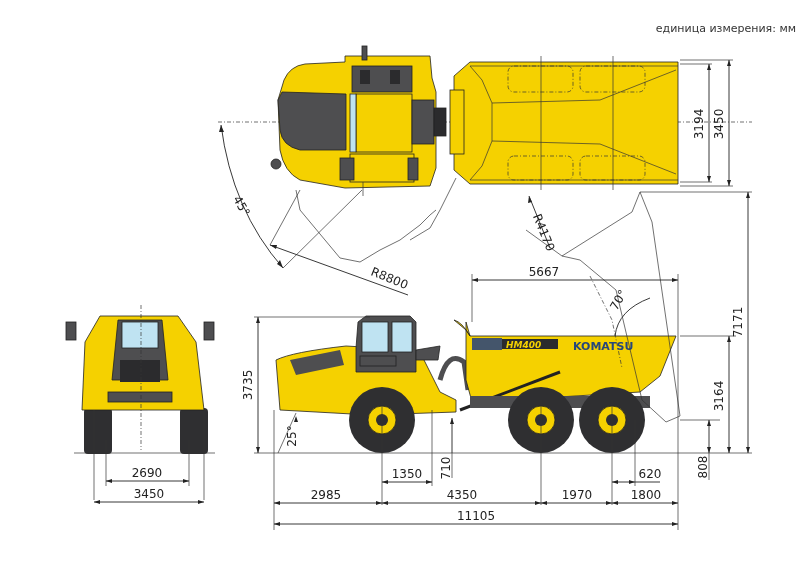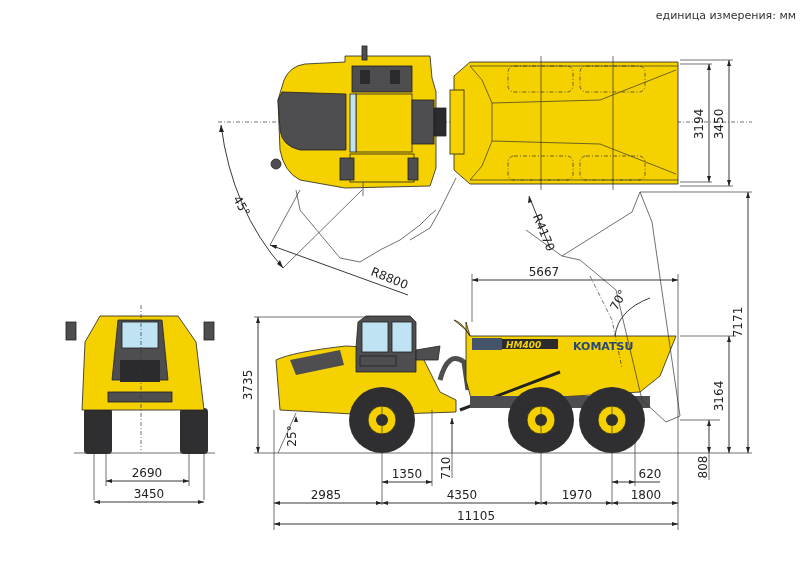--- a/index.html
+++ b/index.html
@@ -1,17 +1,17 @@
 <!DOCTYPE html>
 <html><head>
 <meta charset="utf-8">
 <style>
   html, body { margin: 0; padding: 0; background: #ffffff; }
   body { width: 808px; height: 569px; position: relative; overflow: hidden; font-family: "DejaVu Sans", sans-serif; }
-  .units { position: absolute; top: 9px; right: 12px; font-size: 11px; color: #333; font-family: "DejaVu Sans", sans-serif; }
+  .units { position: absolute; top: 22px; right: 12px; font-size: 11px; color: #333; font-family: "DejaVu Sans", sans-serif; }
   svg { position: absolute; left: 0; top: 0; }
   .dim { font-family: "DejaVu Sans", sans-serif; font-size: 12px; fill: #222; }
   .dimline { stroke: #222; stroke-width: 0.9; fill: none; }
   .thin { stroke: #333; stroke-width: 0.7; fill: none; }
   .dash { stroke: #333; stroke-width: 0.7; fill: none; stroke-dasharray: 4 2 1 2; }
   .outline { stroke: #222; stroke-width: 0.8; }
   .yellow { fill: #f5d100; }
   .dark { fill: #4e4e50; }
   .darker { fill: #2b2b2d; }
   .glass { fill: #bfe3f2; }

